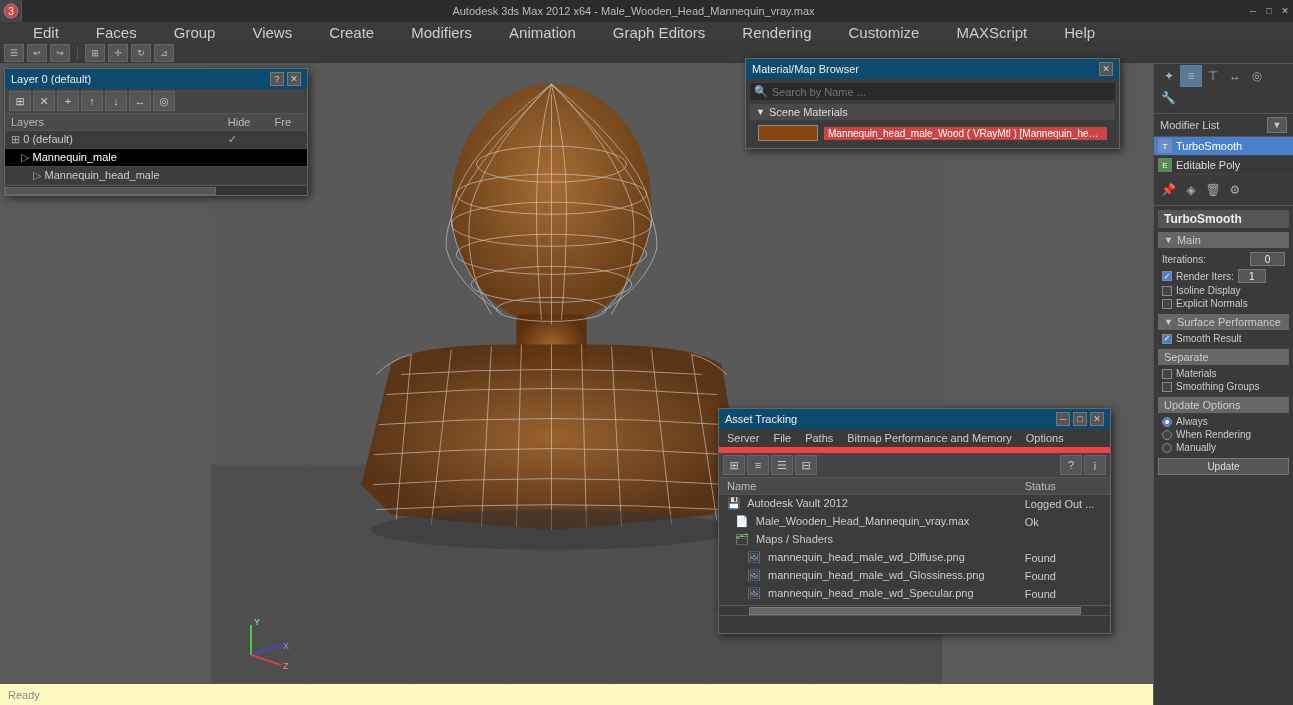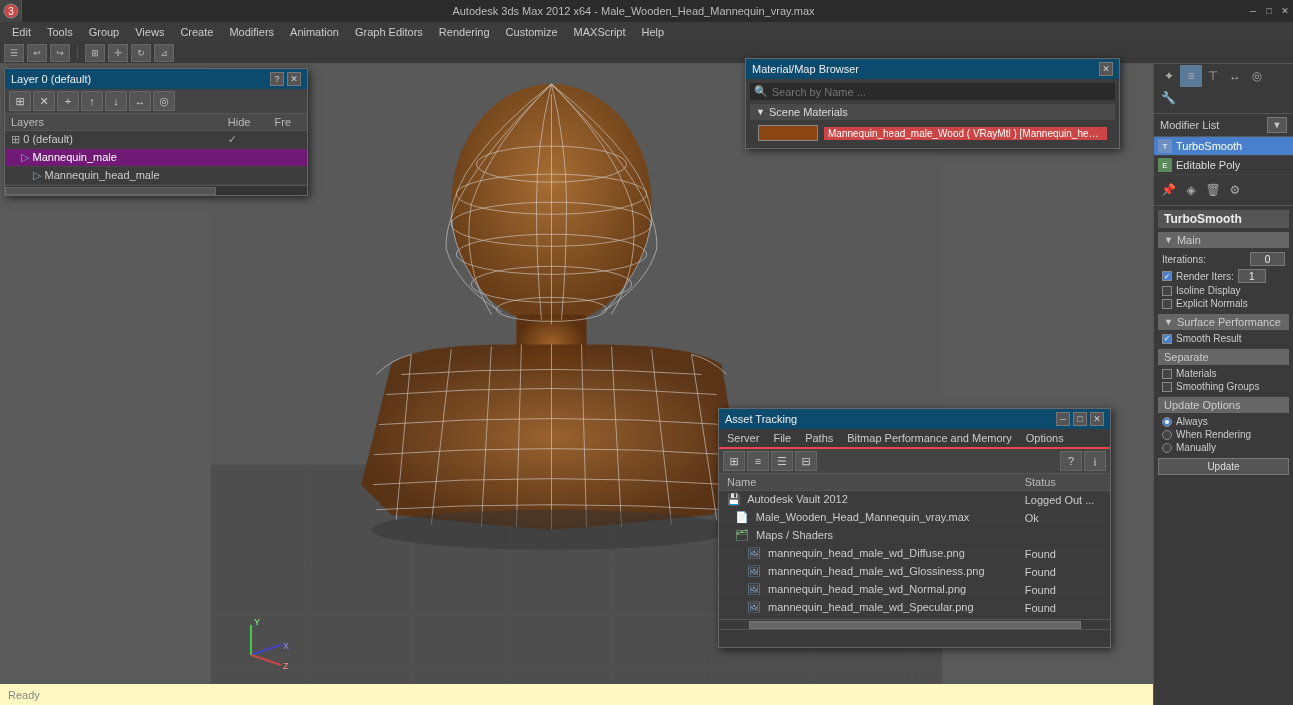--- a/index.html
+++ b/index.html
@@ -55,22 +55,23 @@
       height: 20px;
       background: #3c3c3c;
       display: flex;
       align-items: center;
       padding: 0 4px;
       z-index: 100;
     }
     .menu-row .menu-item {
       padding: 2px 8px;
       color: #ccc;
-      font-size: 11px;
-      cursor: pointer;
+      font-size: 15px;
+      cursor: pointer;
+      margin-left: 21px;
     }
 
     
     .toolbar-row {
       position: absolute;
       top: 42px; left: 0; right: 0;
       height: 22px;
       background: #3a3a3a;
       display: flex;
       align-items: center;
@@ -311,21 +312,21 @@
       color: #bbb;
       border-bottom: 1px solid #555;
       font-weight: normal;
       margin-top: 44px;
     }
     .layer-table td {
       padding: 2px 6px;
       border-bottom: 1px solid #444;
       color: #ccc;
     }
-    .layer-table tr.selected td { background: #701a75; color: #fff; }
+    .layer-table tr.selected td { background: #000000; color: #fff; }
     .layer-row-indent { padding-left: 16px !important; }
     .layer-row-indent2 { padding-left: 28px !important; }
     .checkmark { color: #aaa; }
 
     
     .mat-browser {
       position: absolute;
       z-index: 200;
     }
     .mat-browser-body {
@@ -365,21 +366,21 @@
     
     .asset-tracking {
       position: absolute;
       z-index: 200;
     }
     .at-menu-row {
       display: flex;
       align-items: center;
       background: #3a3a3a;
       padding: 2px 4px;
-      border-bottom: 2px solid #ef4444;
+      border-bottom: 6px solid #ef4444;
       gap: 6px;
     }
     .at-menu-item {
       font-size: 11px;
       color: #ccc;
       cursor: pointer;
       padding: 1px 4px;
     }
     .at-toolbar {
       display: flex;
@@ -450,21 +451,21 @@
   <div class="title-bar">Autodesk 3ds Max 2012 x64 - Male_Wooden_Head_Mannequin_vray.max</div>
   <div class="window-controls">
     <span>─</span>
     <span>□</span>
     <span>✕</span>
   </div>
 </div>
 
 <div class="menu-row">
   <div class="menu-item">Edit</div>
-  <div class="menu-item">Tools</div>
+  <div class="menu-item">Faces</div>
   <div class="menu-item">Group</div>
   <div class="menu-item">Views</div>
   <div class="menu-item">Create</div>
   <div class="menu-item">Modifiers</div>
   <div class="menu-item">Animation</div>
   <div class="menu-item">Graph Editors</div>
   <div class="menu-item">Rendering</div>
   <div class="menu-item">Customize</div>
   <div class="menu-item">MAXScript</div>
   <div class="menu-item">Help</div>
@@ -844,27 +845,20 @@
         <tr>
           <td class="at-row-indent2">
             <span style="color:#88aacc;margin-right:4px;">🖼</span>
             mannequin_head_male_wd_Glossiness.png
           </td>
           <td class="status-ok">Found</td>
         </tr>
         <tr>
           <td class="at-row-indent2">
             <span style="color:#88aacc;margin-right:4px;">🖼</span>
-            mannequin_head_male_wd_Normal.png
-          </td>
-          <td class="status-ok">Found</td>
-        </tr>
-        <tr>
-          <td class="at-row-indent2">
-            <span style="color:#88aacc;margin-right:4px;">🖼</span>
             mannequin_head_male_wd_Specular.png
           </td>
           <td class="status-ok">Found</td>
         </tr>
       </tbody>
     </table>
   </div>
   <div style="height:10px;background:#3a3a3a;border-top:1px solid #555;margin-top:2px;">
     <div style="width:85%;height:8px;background:#666;border:1px solid #777;margin:1px auto 0 30px;"></div>
   </div>

